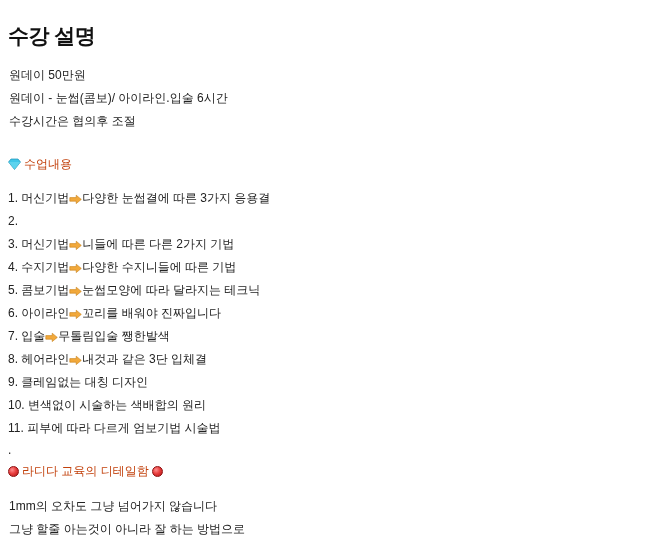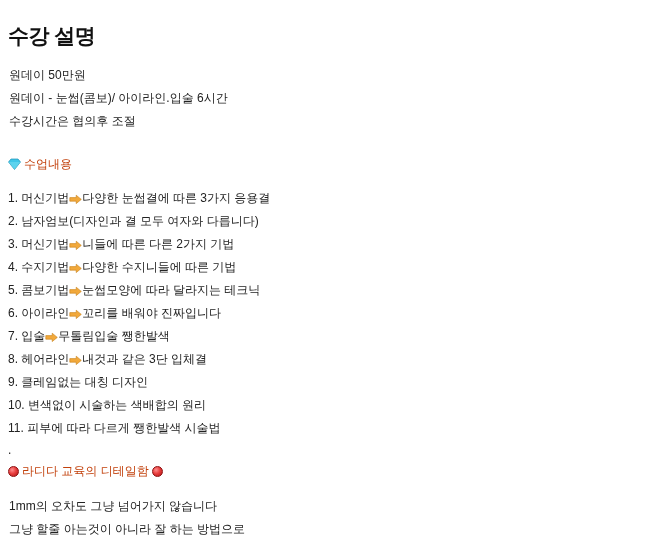--- a/index.html
+++ b/index.html
@@ -121,21 +121,20 @@
         <span class="arrow">
           <svg width="13" height="11" viewBox="0 0 13 11" xmlns="http://www.w3.org/2000/svg">
             <path d="M0.8,3.6 L7.2,3.6 L7.2,1.2 L12.3,5.4 L7.2,9.6 L7.2,7.2 L0.8,7.2 Z" fill="#f2a93b" stroke="#c77f16" stroke-width="0.6" stroke-linejoin="round"></path>
           </svg>
         </span>
         <span class="txt">다양한 눈썹결에 따른 3가지 응용결</span>
       </div>
       <div class="list-line">
         <span class="txt">2.</span>
         <span class="txt">&nbsp;</span>
-        <span class="txt">남자엄보(디자인과 결 모두 여자와 다릅니다)</span>
       </div>
       <div class="list-line">
         <span class="txt">3.</span>
         <span class="txt">&nbsp;</span>
         <span class="txt">머신기법</span>
         <span class="arrow">
           <svg width="13" height="11" viewBox="0 0 13 11" xmlns="http://www.w3.org/2000/svg">
             <path d="M0.8,3.6 L7.2,3.6 L7.2,1.2 L12.3,5.4 L7.2,9.6 L7.2,7.2 L0.8,7.2 Z" fill="#f2a93b" stroke="#c77f16" stroke-width="0.6" stroke-linejoin="round"></path>
           </svg>
         </span>
@@ -202,21 +201,21 @@
         <span class="txt">클레임없는 대칭 디자인</span>
       </div>
       <div class="list-line">
         <span class="txt">10.</span>
         <span class="txt">&nbsp;</span>
         <span class="txt">변색없이 시술하는 색배합의 원리</span>
       </div>
       <div class="list-line">
         <span class="txt">11.</span>
         <span class="txt">&nbsp;</span>
-        <span class="txt">피부에 따라 다르게 쨍한발색 시술법</span>
+        <span class="txt">피부에 따라 다르게 엄보기법 시술법</span>
       </div>
     </div>
 
   <p class="dot-line">.</p>
 
   <div class="heading-row">
     <span class="red-circle"></span>
     <span>라디다 교육의 디테일함</span>
     <span class="red-circle"></span>
   </div>

